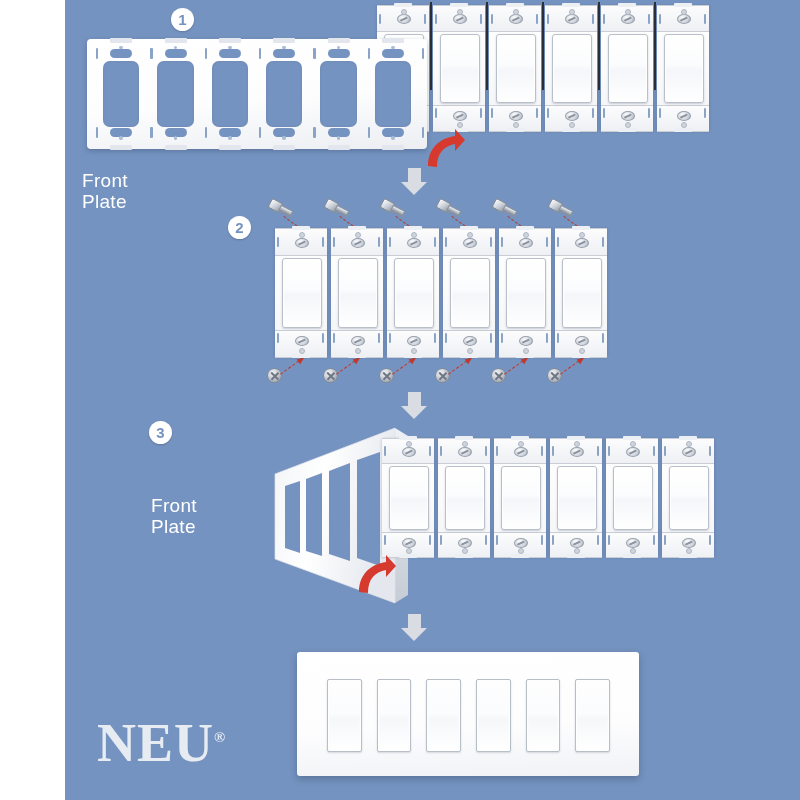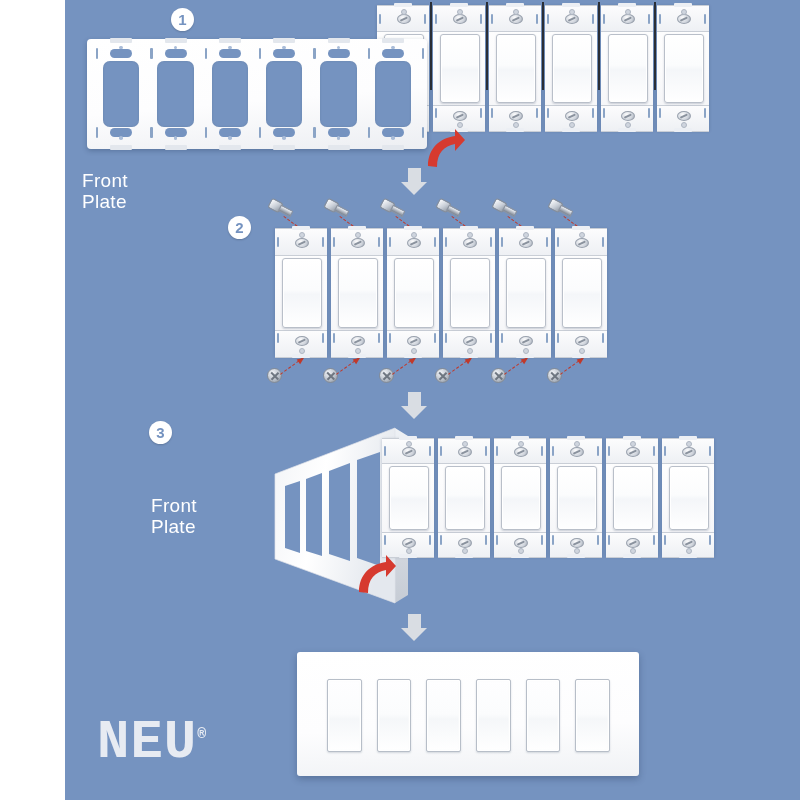--- a/index.html
+++ b/index.html
@@ -77,21 +77,21 @@
   
   .final{position:absolute;background:linear-gradient(178deg,#ffffff 0%,#fdfdfe 60%,#f0f2f5 100%);
          border-radius:3px;box-shadow:0 3px 7px rgba(30,50,80,.32);}
   .final-rk{position:absolute;border-radius:2px;
             background:linear-gradient(180deg,#fefeff 0%,#fbfcfd 48%,#f5f7f9 55%,#ffffff 100%);
             border:1px solid #b7bec8;
             box-shadow:inset 0 0 0 1.5px #ffffff,inset 0 0 2px rgba(120,135,160,.45),0 1px 2px rgba(40,60,90,.18);}
 
   
   .logo{position:absolute;color:#e7ebf2;font-size:54px;font-weight:bold;letter-spacing:1px;
-        font-family:Liberation Mono, monospace;}
+        font-family:Liberation Serif, serif;}
   .logo .reg{font-size:15px;vertical-align:super;}
 </style>
 </head>
 <body>
 
 <div id="stage">
   <div id="canvas">
 
     <div class="badge" style="left:106px;top:8px;">1</div>
 

